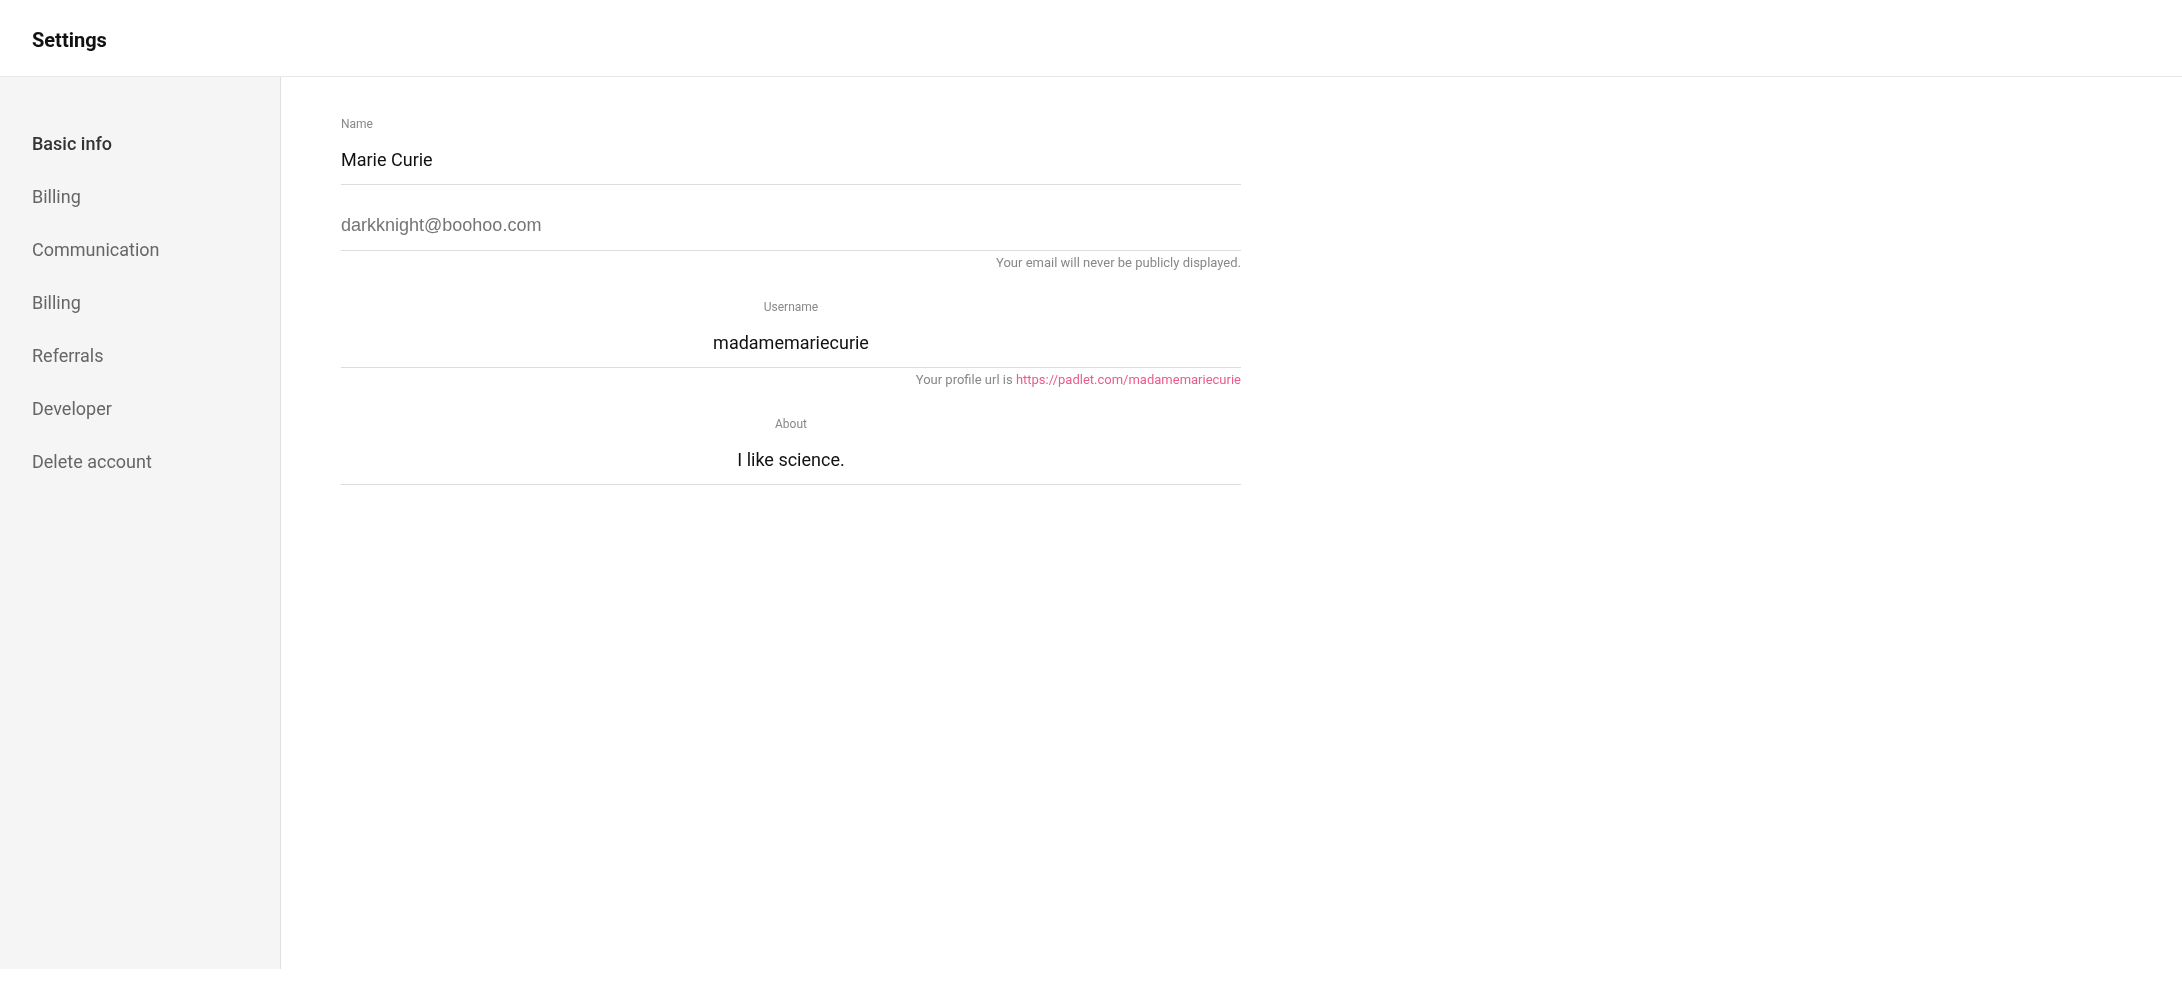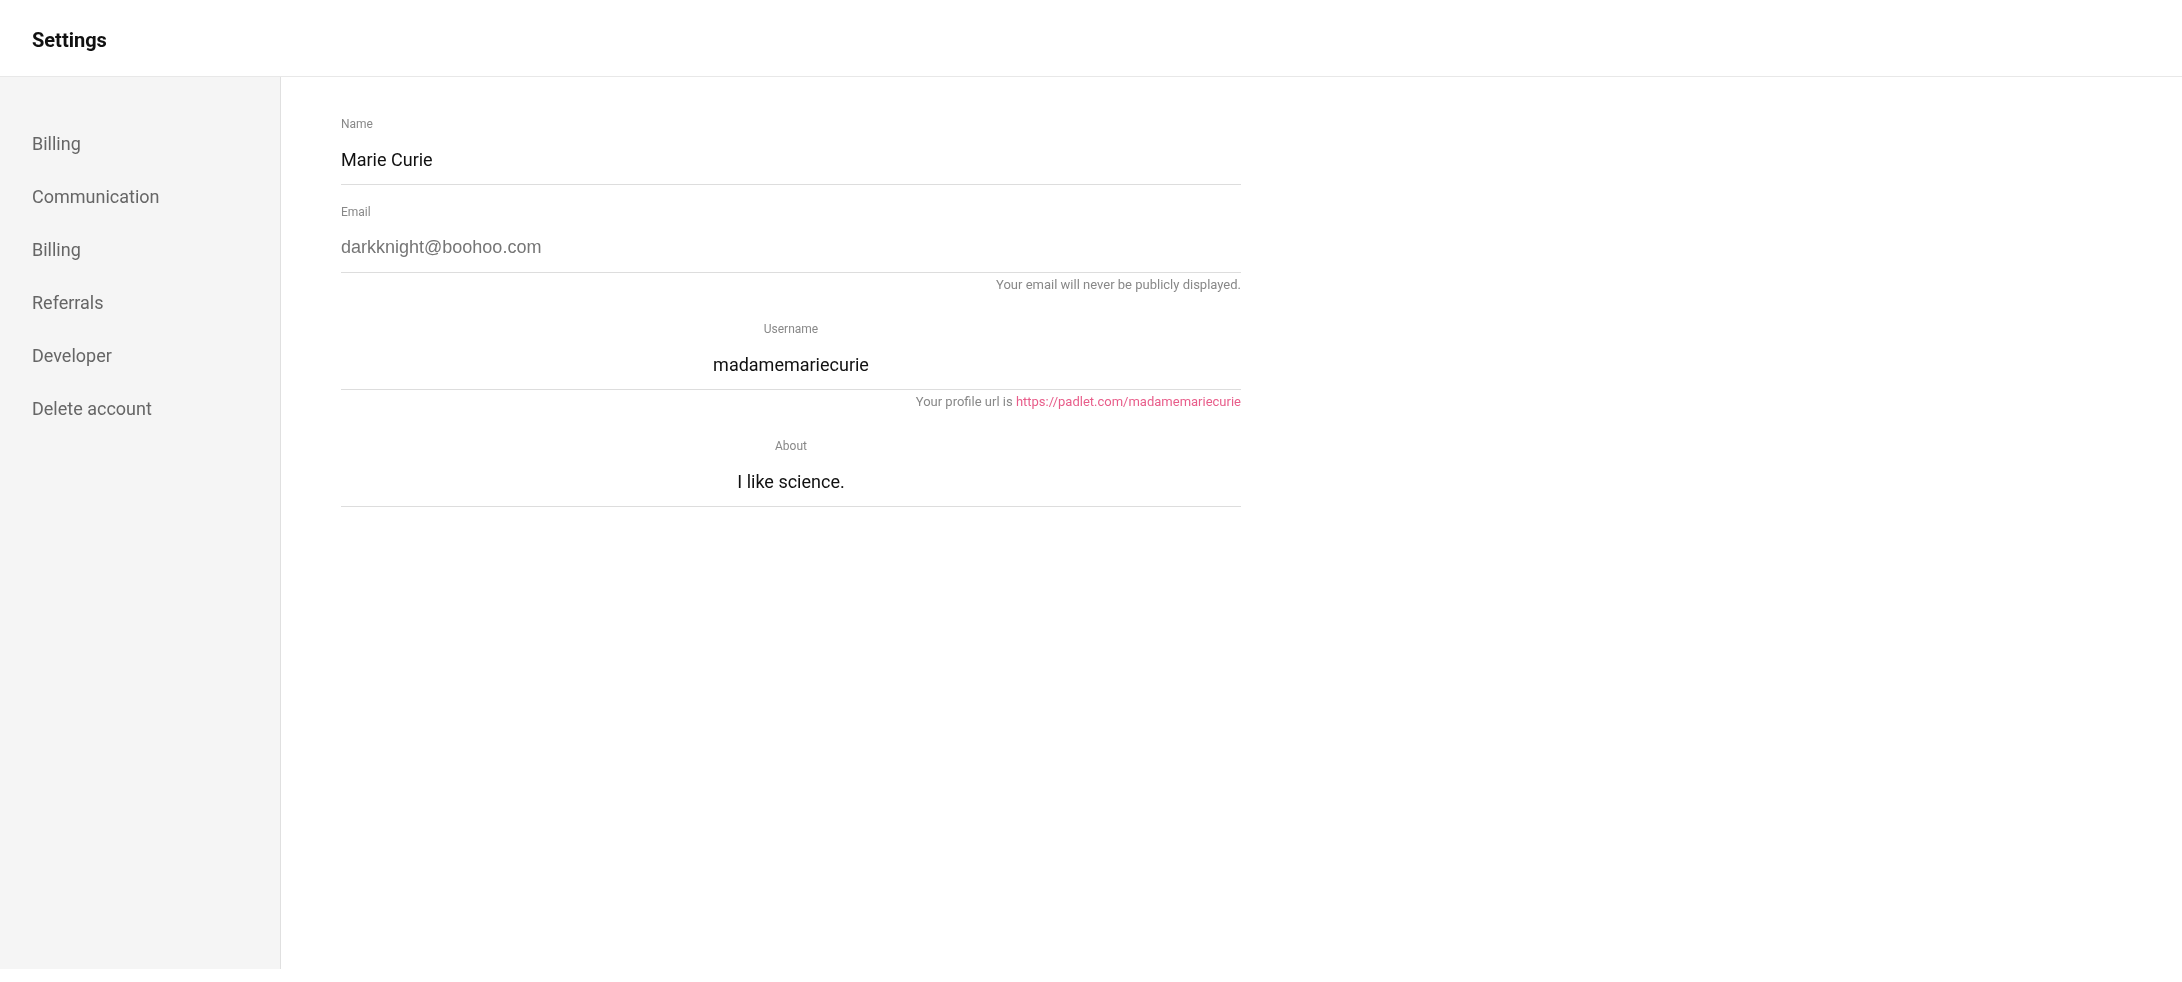--- a/index.html
+++ b/index.html
@@ -124,38 +124,38 @@
   </style>
 </head>
 <body>
 
 <div class="page-header">
   <h1 class="page-title">Settings</h1>
 </div>
 
 <div class="page-body">
   <nav class="sidebar">
+    <a class="sidebar-item active" href="#">Basic info</a>
     <a class="sidebar-item" href="#">Billing</a>
     <a class="sidebar-item" href="#">Communication</a>
     <a class="sidebar-item" href="#">Billing</a>
     <a class="sidebar-item" href="#">Referrals</a>
     <a class="sidebar-item" href="#">Developer</a>
     <a class="sidebar-item" href="#">Delete account</a>
   </nav>
 
   <main class="main-content">
     <div class="form-section">
 
       <div class="form-row">
         <label class="field-label">Name</label>
         <span class="field-value">Marie Curie</span>
       </div>
 
       <div class="form-row-with-hint">
-        <label class="field-label">Email</label>
         <input class="field-input" type="email" placeholder="darkknight@boohoo.com" style="">
       </div>
       <div class="field-hint">
         <span>Your email will never be publicly displayed.</span>
       </div>
 
       <div class="form-row-with-hint section-gap">
         <label class="field-label">Username</label>
         <span class="field-value">madamemariecurie</span>
       </div>

